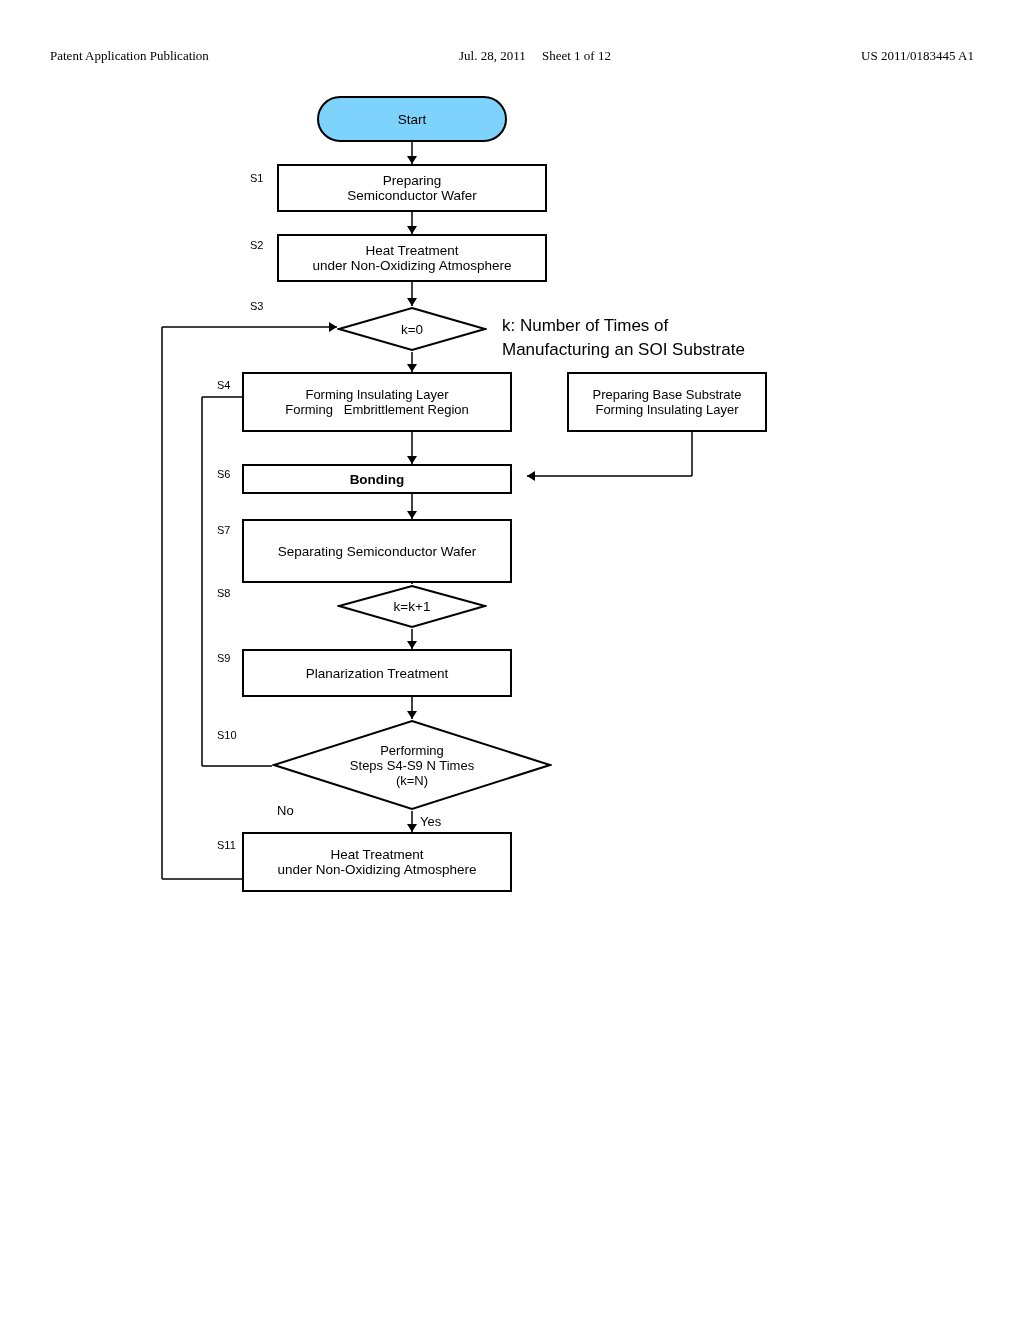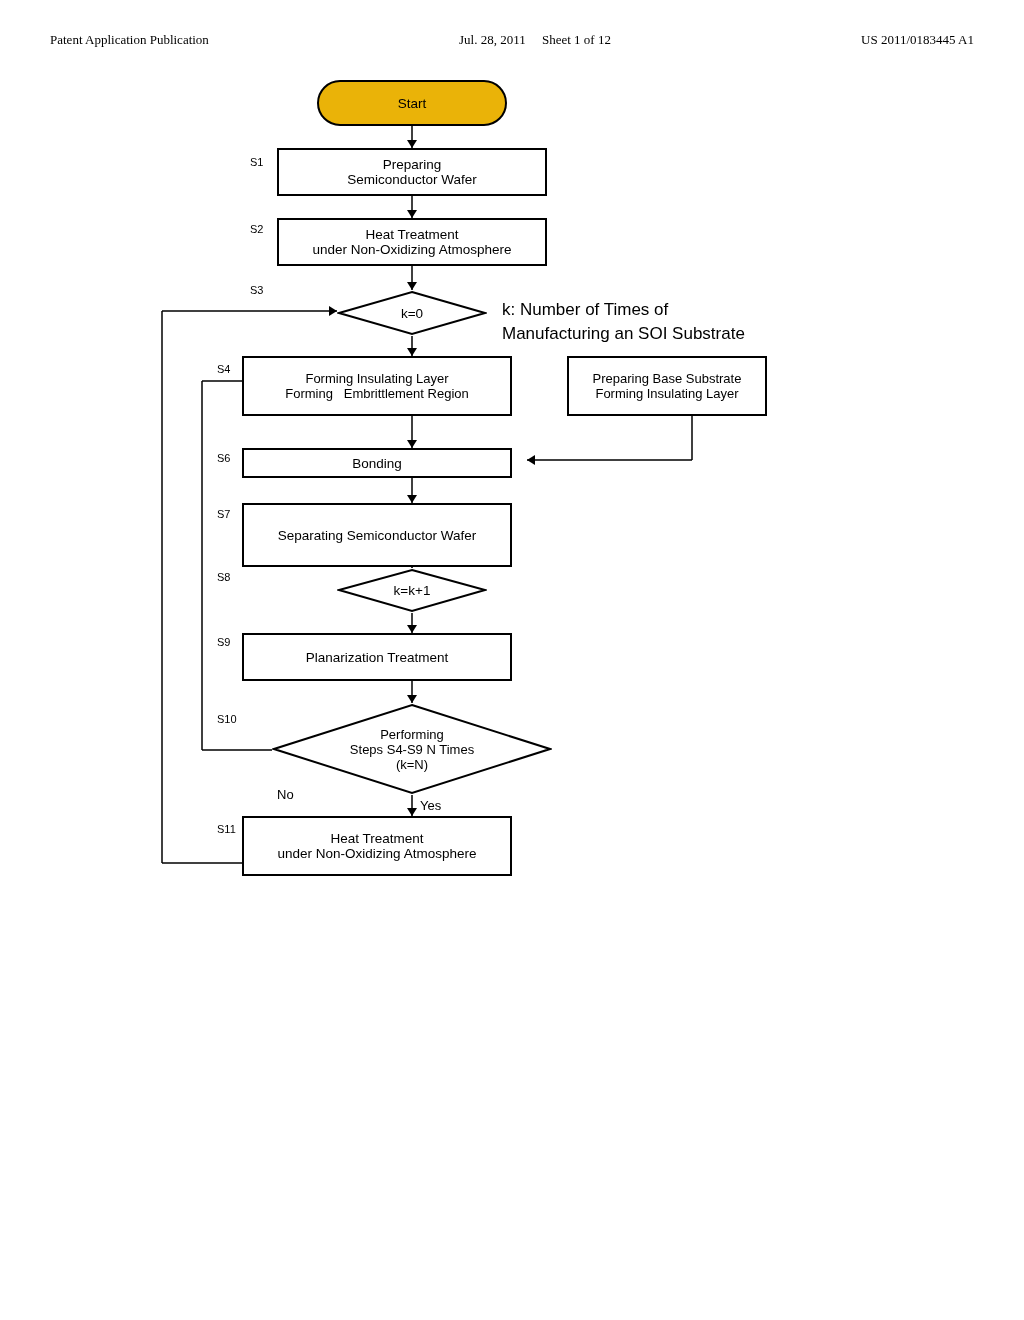--- a/index.html
+++ b/index.html
@@ -9,21 +9,21 @@
       width: 1024px;
       min-height: 1320px;
       position: relative;
       color: #000;
     }
 
     .page {
       width: 1024px;
       min-height: 1320px;
       background: #fff;
-      padding: 32px 50px;
+      padding: 48px 50px;
       position: relative;
     }
 
     .header {
       display: flex;
       justify-content: space-between;
       align-items: flex-start;
       margin-bottom: 20px;
       font-size: 13px;
     }
@@ -62,21 +62,21 @@
       align-items: center;
       justify-content: center;
       text-align: center;
       font-size: 13.5px;
       font-family: Arial, sans-serif;
     }
 
     .rounded-rect {
       border: 2px solid #000;
       border-radius: 30px;
-      background: #eab308;
+      background: #7dd3fc;
     }
 
     .rect {
       border: 2px solid #000;
       background: #fff;
     }
 
     .diamond {
       background: #fff;
       position: absolute;
@@ -243,21 +243,21 @@
       <span>S5</span>
     </div>
     <div style="position:absolute; left:465px; top:288px; width:200px; height:60px; border:2px solid #000; background:#fff; display:flex; align-items:center; justify-content:center; text-align:center; font-size:13px; font-family:Arial,sans-serif;">
       <span>Preparing Base Substrate<br>Forming Insulating Layer</span>
     </div>
 
     <div class="step-label" style="left:115px; top:384px;text-align:center;">
       <span>S6</span>
     </div>
 
-    <div class="fc-node rect" style="left:140px; top:380px; width:270px; height:30px;">
+    <div class="fc-node rect" style="left:140px; top:380px; width:270px; height:30px;font-weight:bold;">
       <span>Bonding</span>
     </div>
 
     <div class="step-label" style="left:115px; top:440px;">
       <span>S7</span>
     </div>
 
     <div class="fc-node rect" style="left:140px; top:435px; width:270px; height:64px;">
       <span>Separating Semiconductor Wafer</span>
     </div>

